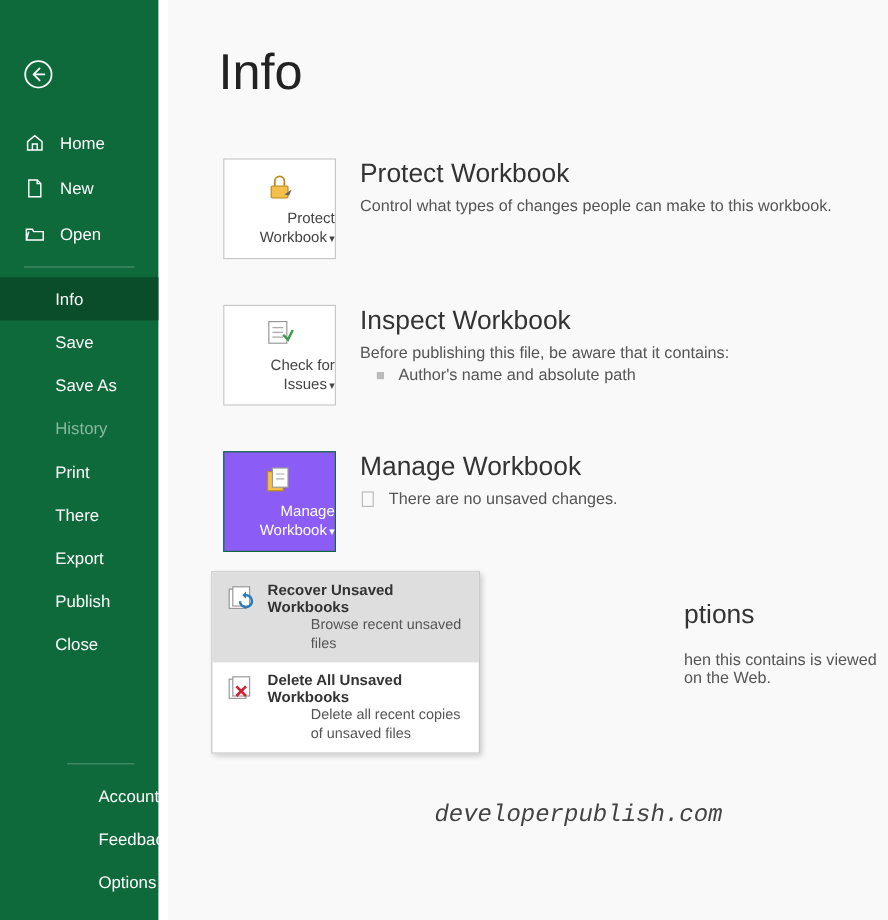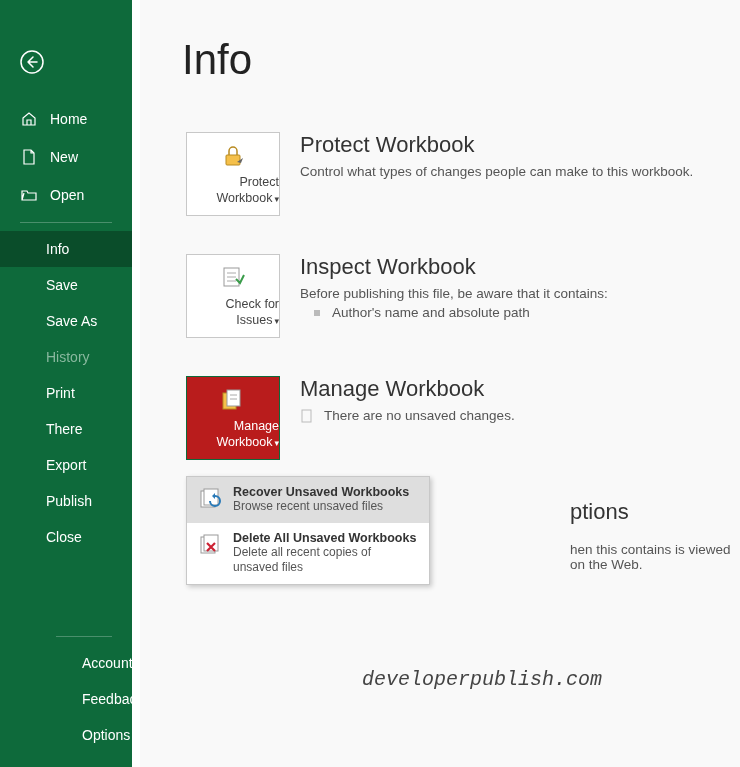--- a/index.html
+++ b/index.html
@@ -22,37 +22,37 @@
     .bottom-group { position: absolute; bottom: 14px; left: 0; right: 0; margin-left: 36px; }
     
     .main { position: absolute; left: 140px; top: 0; right: 0; bottom: 0; background: #f3f3f3; background: #f9f9f9; padding-top: 36px; }
     
     .page-title { font-size: 42px; font-weight: 300; color: #222; margin: 0 0 0 42px; }
     
     .section { display: flex; margin: 48px 0 0 46px; align-items: flex-start; }
     .section + .section { margin-top: 38px; }
     
     .big-btn { width: 94px; height: 84px; background: #fff; border: 1px solid #c8c8c8; display: flex; flex-direction: column; align-items: center; justify-content: center; color: #444; font-size: 12.5px; text-align: right; line-height: 1.25; cursor: pointer; }
-    .big-btn.active { background: #b91c1c; color: #fff; border-color: #0e6a3b; }
+    .big-btn.active { background: #8b5cf6; color: #fff; border-color: #0e6a3b; }
     .big-btn .btn-icon { height: 30px; display: flex; align-items: center; justify-content: center; margin-bottom: 4px; }
     .big-btn .caret { font-size: 9px; margin-left: 2px; }
     
     .section-body { margin-left: 20px; flex: 1; }
     .section-title { font-size: 22px; color: #333; font-weight: 400; margin-bottom: 6px; }
     .section-desc { font-size: 13.5px; color: #555; }
     .section-line { display: flex; align-items: center; font-size: 13.5px; color: #555; margin-top: 4px; }
     .section-line .mini-icon { width: 14px; height: 14px; margin-right: 10px; display: inline-flex; }
     .bullet { width: 6px; height: 6px; background: #bbb; margin: 0 12px 0 14px; display: inline-block; }
     
-    .dropdown-menu { position: absolute; left: 186px; top: 476px; width: 244px; background: #fff; border: 1px solid #c8c8c8; box-shadow: 2px 2px 5px rgba(0,0,0,0.2); }
+    .dropdown-menu { position: absolute; left: 176px; top: 476px; width: 224px; background: #fff; border: 1px solid #c8c8c8; box-shadow: 2px 2px 5px rgba(0,0,0,0.2); }
     .menu-item { display: flex; padding: 8px 10px; cursor: pointer; align-items: flex-start; }
     .menu-item.hover { background: #dedede; }
     .menu-item .mi-icon { width: 28px; height: 28px; margin-right: 8px; display: flex; align-items: center; justify-content: center; flex-shrink: 0; }
     .menu-item .mi-title { font-size: 12.5px; font-weight: 600; color: #333; }
-    .menu-item .mi-desc { font-size: 12px; color: #555; line-height: 1.3; }
+    .menu-item .mi-desc { font-size: 12px; color: #555; line-height: 1.3; margin-left: 36px; }
     
     .partial-title { position: absolute; left: 430px; top: 499px; font-size: 22px; color: #333; }
     .partial-desc { position: absolute; left: 430px; top: 542px; font-size: 13.5px; color: #555; }
     
     .watermark { position: absolute; left: 222px; top: 668px; font-size: 20px; color: #444; font-style: italic; font-family: Liberation Mono, monospace; }
   </style>
 </head>
 <body>
 
 <div class="titlebar">

